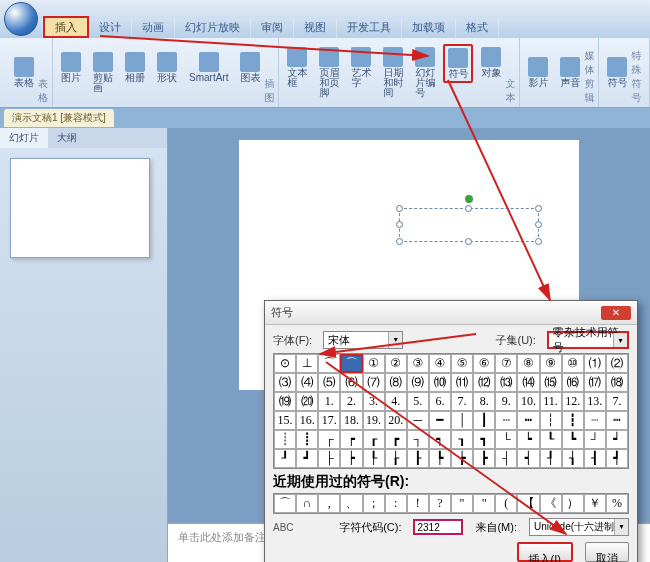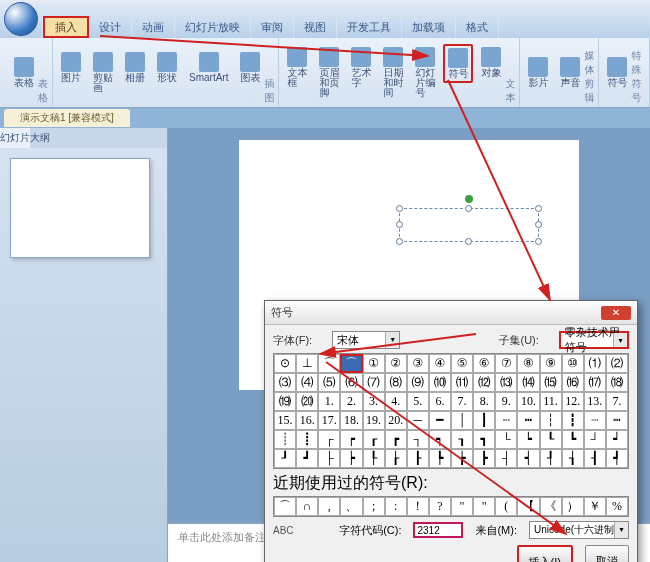--- a/index.html
+++ b/index.html
@@ -11,48 +11,48 @@
   .tab.hi { background: #f7e0a8; border: 2px solid #d02020; color: #4a3a1a; margin-top: -2px; }
   .ribbon { height: 70px; background: linear-gradient(#eaf1fa,#d6e3f2); display: flex; border-bottom: 1px solid #8aa5c4; padding-left: 6px; }
   .rgroup { display: flex; align-items: center; border-right: 1px solid #b8cde0; padding: 2px 4px; }
   .rrow { display: flex; gap: 4px; align-items: flex-start; }
   .rbtn { display: flex; flex-direction: column; align-items: center; gap: 1px; padding: 2px 3px; cursor: pointer; border: 1px solid transparent; border-radius: 2px; }
   .rbtn.hi { border: 2px solid #d02020; }
   .rbtn .ic { width: 20px; height: 20px; background: #7aa5d0; border-radius: 2px; }
   .rbtn span { font-size: 10px; color: #3a5078; line-height: 1; }
   .glabel { font-size: 10px; color: #6a82a4; margin-top: auto; }
   .doctabs { height: 20px; background: #8fb4d8; display: flex; align-items: center; padding-left: 4px; }
-  .doctab { background: #f5f0d8; padding: 2px 16px; font-size: 10px; color: #6a5a2a; border-radius: 3px 3px 0 0; }
+  .doctab { background: #f5f0d8; padding: 2px 8px; font-size: 10px; color: #6a5a2a; border-radius: 3px 3px 0 0; }
   .workarea { position: absolute; top: 128px; left: 0; right: 0; bottom: 0; display: flex; }
   .leftpane { width: 168px; background: linear-gradient(#d6e3f2,#b8cde0); border-right: 1px solid #8aa5c4; }
   .ptabs { display: flex; background: #c8d8ea; }
-  .ptab { padding: 3px 0; font-size: 10px; color: #3a5078; cursor: pointer; text-align: right; }
+  .ptab { padding: 3px 9px; font-size: 10px; color: #3a5078; cursor: pointer; text-align: right; }
   .ptab.act { background: #eaf1fa; }
   .thumb { width: 140px; height: 100px; background: #fff; border: 1px solid #8aa5c4; margin: 10px; box-shadow: 2px 2px 4px rgba(0,0,0,0.2); }
   .mainpane { flex: 1; background: #7a9ec4; display: flex; flex-direction: column; }
   .slide { width: 340px; height: 250px; background: #fff; margin: 12px auto 0; position: relative; }
   .txbox { position: absolute; top: 68px; left: 160px; width: 140px; height: 34px; border: 1px dashed #6a8ab0; }
   .grot { position: absolute; top: -14px; left: 50%; width: 8px; height: 8px; background: #3aa040; border-radius: 50%; margin-left: -4px; }
   .hnd { position: absolute; width: 7px; height: 7px; background: #fff; border: 1px solid #5a7aa0; border-radius: 50%; }
   .notes { height: 40px; background: #fff; border-top: 2px solid #8aa5c4; padding: 6px 10px; color: #888; font-size: 11px; margin-top: auto;}
   
   .dlg { position: absolute; top: 300px; left: 264px; width: 374px; background: #f0f0f0; border: 1px solid #666; box-shadow: 3px 3px 8px rgba(0,0,0,0.4); z-index: 20; }
   .dlg-title { height: 24px; background: linear-gradient(#fdfdfd,#e4e4e4); display: flex; align-items: center; padding: 0 6px; border-bottom: 1px solid #bbb; }
   .dlg-title span { font-size: 11px; color: #333; }
   .dlg-x { margin-left: auto; width: 30px; height: 14px; background: #d04030; color: #fff; text-align: center; font-size: 10px; line-height: 13px; border-radius: 2px; cursor: pointer; }
   .dlg-body { padding: 6px 8px 8px; }
-  .dlg-row { display: flex; align-items: center; gap: 20px; margin-bottom: 4px; }
+  .dlg-row { display: flex; align-items: center; gap: 11px; margin-bottom: 4px; }
   .dlg-row label { font-size: 11px; color: #333; white-space: nowrap; }
   .combo { flex: 1; height: 18px; border: 1px solid #888; background: #fff; display: flex; align-items: center; padding: 0 4px; font-size: 11px; position: relative; }
   .combo.hi { border: 2px solid #d02020; }
   .combo .arr { position: absolute; right: 0; top: 0; bottom: 0; width: 14px; background: #e8e8e8; border-left: 1px solid #aaa; text-align: center; font-size: 8px; line-height: 16px; }
   .grid { display: grid; grid-template-columns: repeat(16, 1fr); border: 1px solid #888; background: #fff; }
   .cell { border: 0.5px solid #aaa; height: 19px; display: flex; align-items: center; justify-content: center; font-size: 12px; font-family: SimSun, serif; cursor: pointer; }
   .cell.sel { background: #3a6ab0; color: #fff; border: 2px solid #d02020; }
-  .recent-label { font-size: 16px; margin: 4px 0 2px; }
+  .recent-label { font-size: 14px; margin: 4px 0 2px; font-weight: bold; }
   .dlg-bot { display: flex; align-items: center; gap: 12px; margin-top: 4px; }
   .dlg-bot .sp { flex: 1; }
   .inpsm { width: 50px; height: 16px; border: 2px solid #be185d; background: #fff; font-size: 10px; padding: 0 2px; }
   .dbtn { height: 20px; padding: 8px 10px; border: 1px solid #888; background: linear-gradient(#fdfdfd,#e0e0e0); font-size: 11px; cursor: pointer; border-radius: 2px; }
   .dbtn.hi { border: 2px solid #d02020; }
   svg.arrsvg { position: absolute; top: 0; left: 0; width: 650px; height: 562px; pointer-events: none; z-index: 30; }
 </style>
 </head>
 <body>
 

